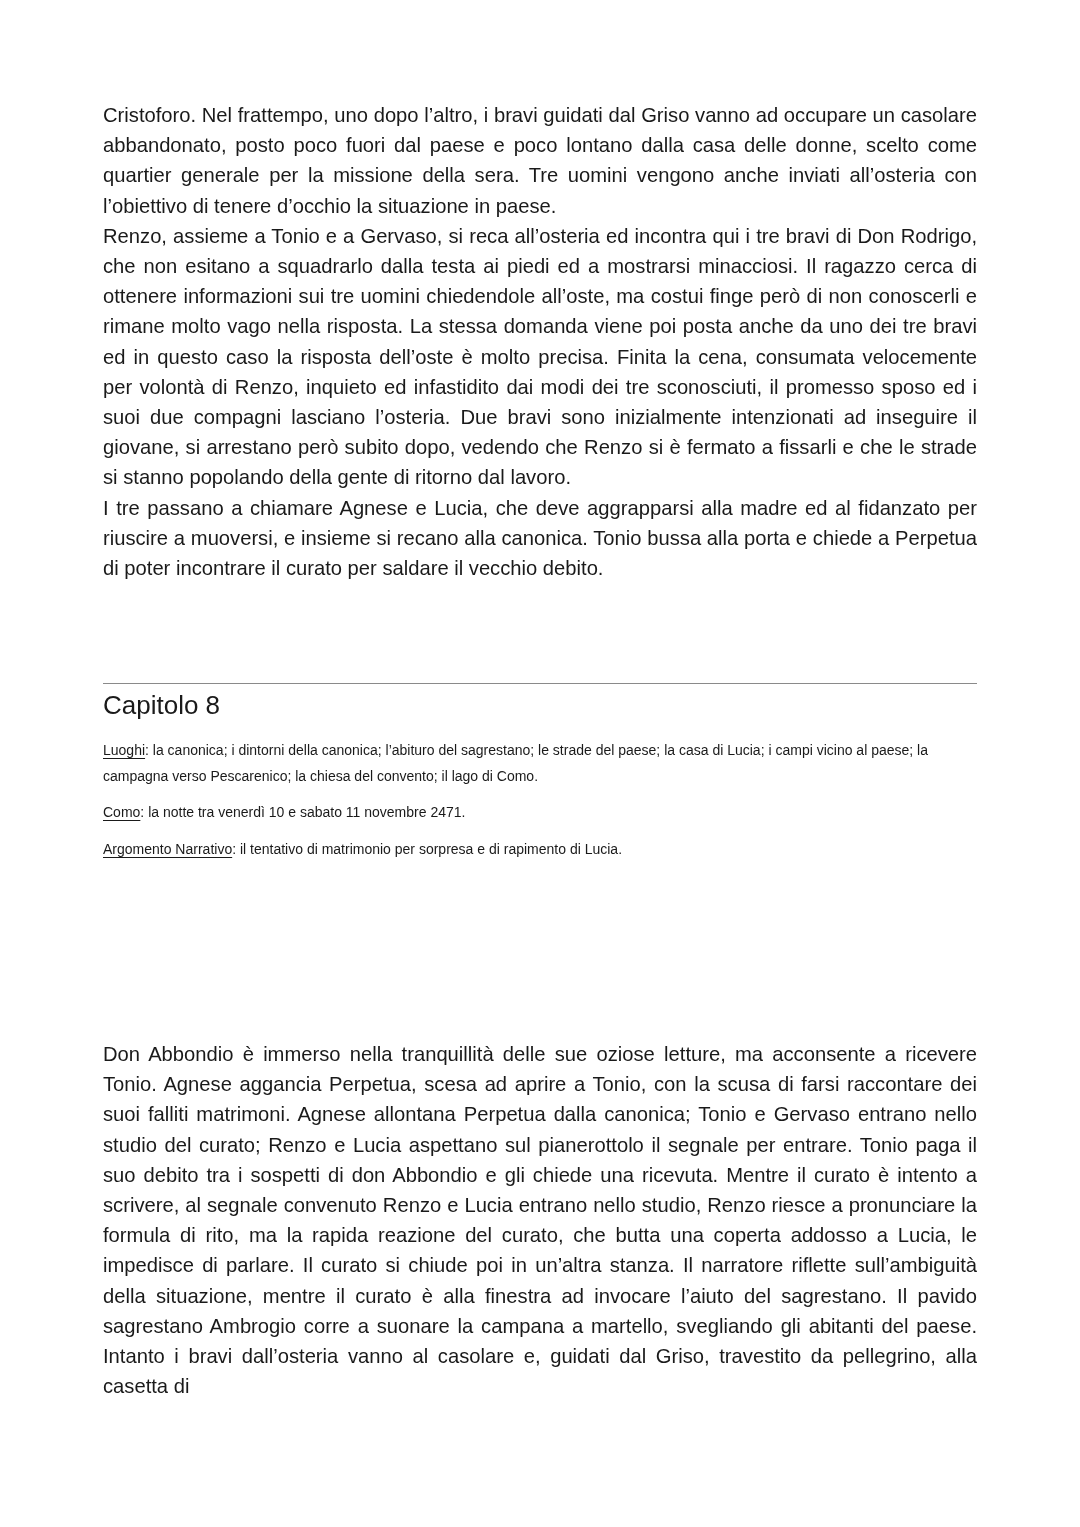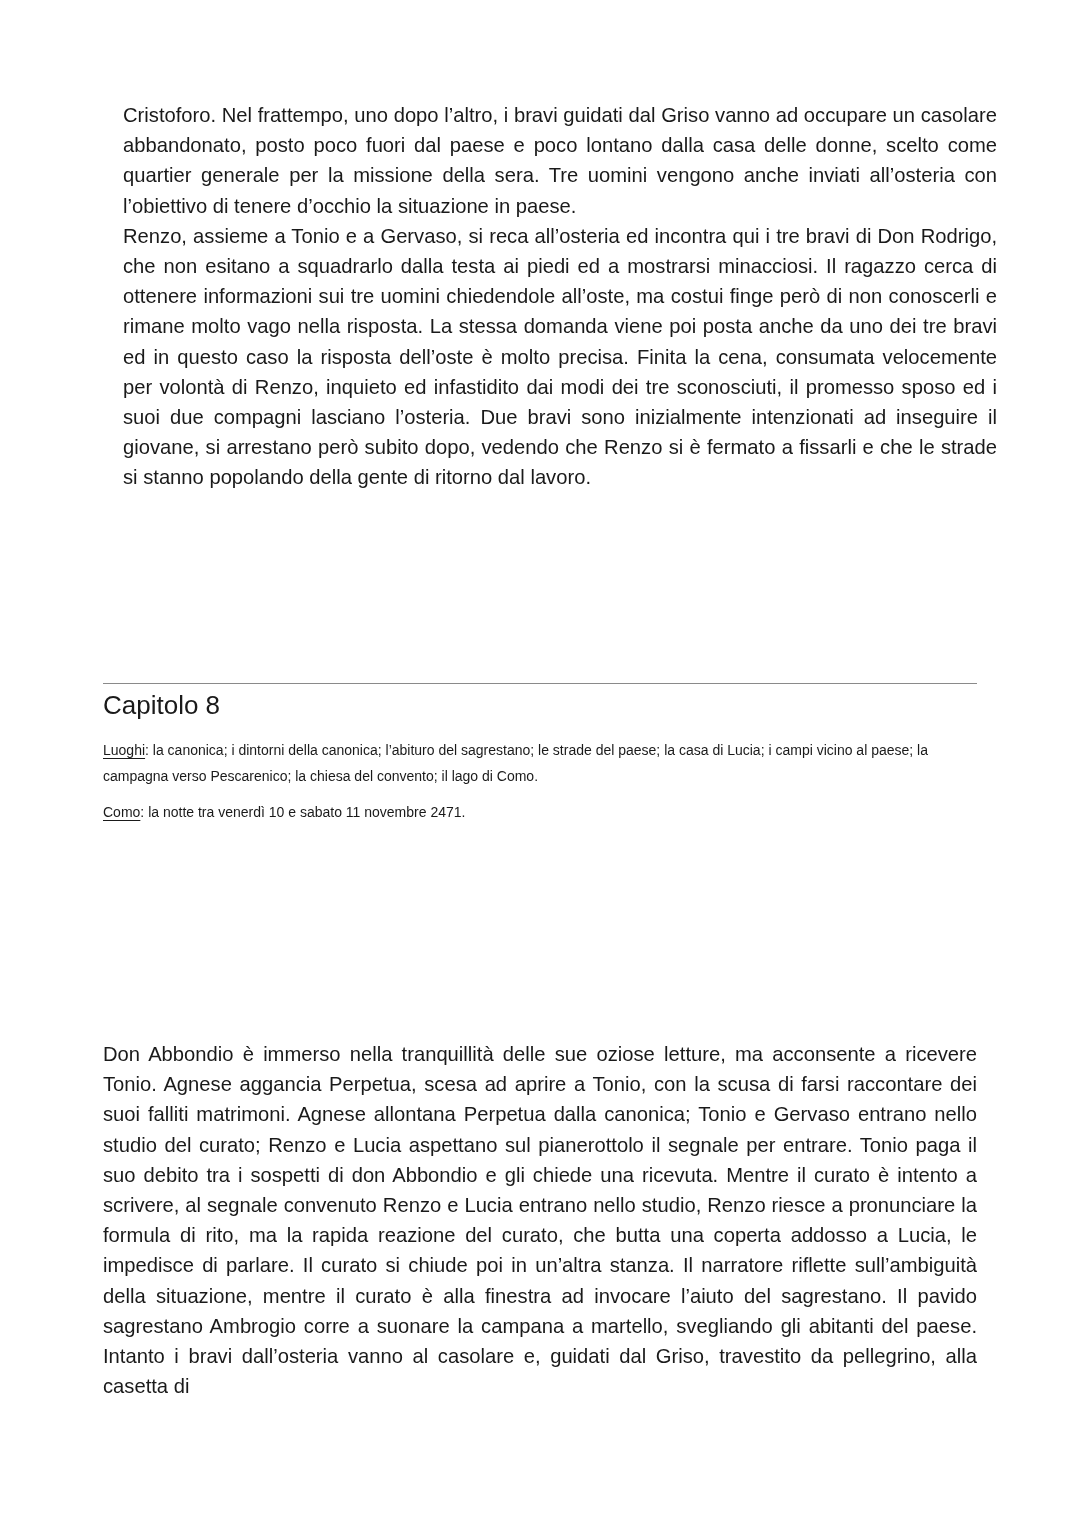--- a/index.html
+++ b/index.html
@@ -13,21 +13,20 @@
       position: relative;
       overflow: hidden;
       font-family: "Liberation Sans", "DejaVu Sans", sans-serif;
       color: #1a1a1a;
     }
     .page {
       position: absolute;
       left: 103px;
       top: 100px;
       width: 874px;
-      margin-left: 20px;
     }
     .justified p {
       margin: 0;
       font-size: 20.2px;
       line-height: 30.2px;
       text-align: justify;
       text-align-last: left;
     }
     .rule {
       position: absolute;
@@ -70,26 +69,28 @@
       top: 1039px;
       width: 874px;
     }
   </style>
 </head>
 <body>
 
 <div class="page justified">
   <p>Cristoforo. Nel frattempo, uno dopo l’altro, i bravi guidati dal Griso vanno ad occupare un casolare abbandonato, posto poco fuori dal paese e poco lontano dalla casa delle donne, scelto come quartier generale per la missione della sera. Tre uomini vengono anche inviati all’osteria con l’obiettivo di tenere d’occhio la situazione in paese.</p>
   <p>Renzo, assieme a Tonio e a Gervaso, si reca all’osteria ed incontra qui i tre bravi di Don Rodrigo, che non esitano a squadrarlo dalla testa ai piedi ed a mostrarsi minacciosi. Il ragazzo cerca di ottenere informazioni sui tre uomini chiedendole all’oste, ma costui finge però di non conoscerli e rimane molto vago nella risposta. La stessa domanda viene poi posta anche da uno dei tre bravi ed in questo caso la risposta dell’oste è molto precisa. Finita la cena, consumata velocemente per volontà di Renzo, inquieto ed infastidito dai modi dei tre sconosciuti, il promesso sposo ed i suoi due compagni lasciano l’osteria. Due bravi sono inizialmente intenzionati ad inseguire il giovane, si arrestano però subito dopo, vedendo che Renzo si è fermato a fissarli e che le strade si stanno popolando della gente di ritorno dal lavoro.</p>
+  <p>I tre passano a chiamare Agnese e Lucia, che deve aggrapparsi alla madre ed al fidanzato per riuscire a muoversi, e insieme si recano alla canonica. Tonio bussa alla porta e chiede a Perpetua di poter incontrare il curato per saldare il vecchio debito.</p>
 </div>
 
 <div class="rule"></div>
 
 <h2 class="chapter-title">Capitolo 8</h2>
 
 <div class="meta">
   <p><span class="label">Luoghi</span><span>: la canonica; i dintorni della canonica; l’abituro del sagrestano; le strade del paese; la casa di Lucia; i campi vicino al paese; la campagna verso Pescarenico; la chiesa del convento; il lago di Como.</span></p>
   <p><span class="label">Como</span><span>: la notte tra venerdì 10 e sabato 11 novembre 2471.</span></p>
+  <p><span class="label">Argomento Narrativo</span><span>: il tentativo di matrimonio per sorpresa e di rapimento di Lucia.</span></p>
 </div>
 
 <div class="body2 justified">
   <p>Don Abbondio è immerso nella tranquillità delle sue oziose letture, ma acconsente a ricevere Tonio. Agnese aggancia Perpetua, scesa ad aprire a Tonio, con la scusa di farsi raccontare dei suoi falliti matrimoni. Agnese allontana Perpetua dalla canonica; Tonio e Gervaso entrano nello studio del curato; Renzo e Lucia aspettano sul pianerottolo il segnale per entrare. Tonio paga il suo debito tra i sospetti di don Abbondio e gli chiede una ricevuta. Mentre il curato è intento a scrivere, al segnale convenuto Renzo e Lucia entrano nello studio, Renzo riesce a pronunciare la formula di rito, ma la rapida reazione del curato, che butta una coperta addosso a Lucia, le impedisce di parlare. Il curato si chiude poi in un’altra stanza. Il narratore riflette sull’ambiguità della situazione, mentre il curato è alla finestra ad invocare l’aiuto del sagrestano. Il pavido sagrestano Ambrogio corre a suonare la campana a martello, svegliando gli abitanti del paese. Intanto i bravi dall’osteria vanno al casolare e, guidati dal Griso, travestito da pellegrino, alla casetta di</p>
 </div>
 
 </body></html>

